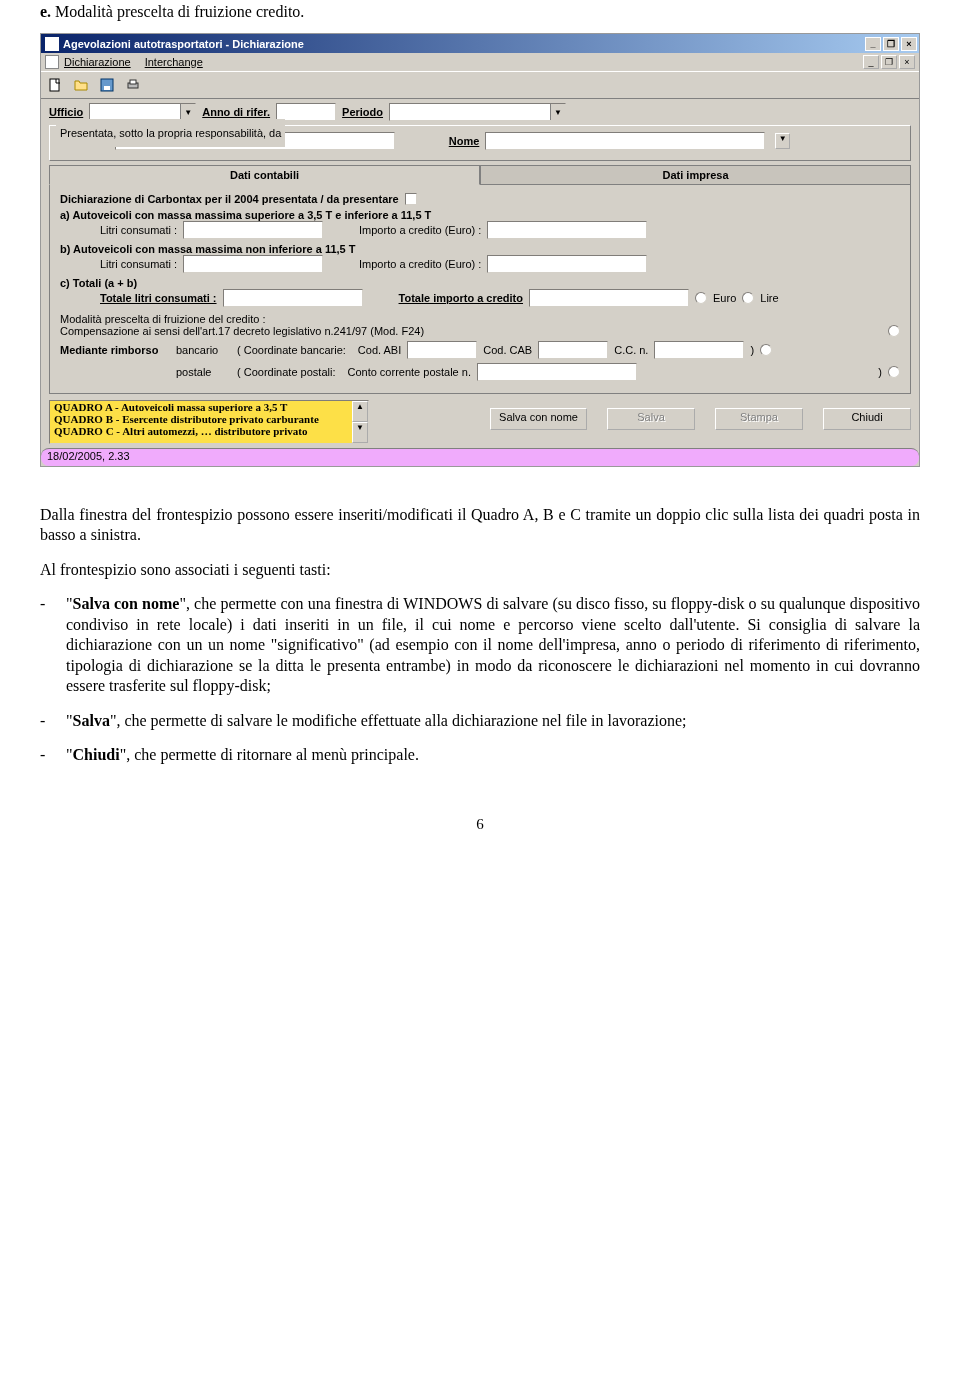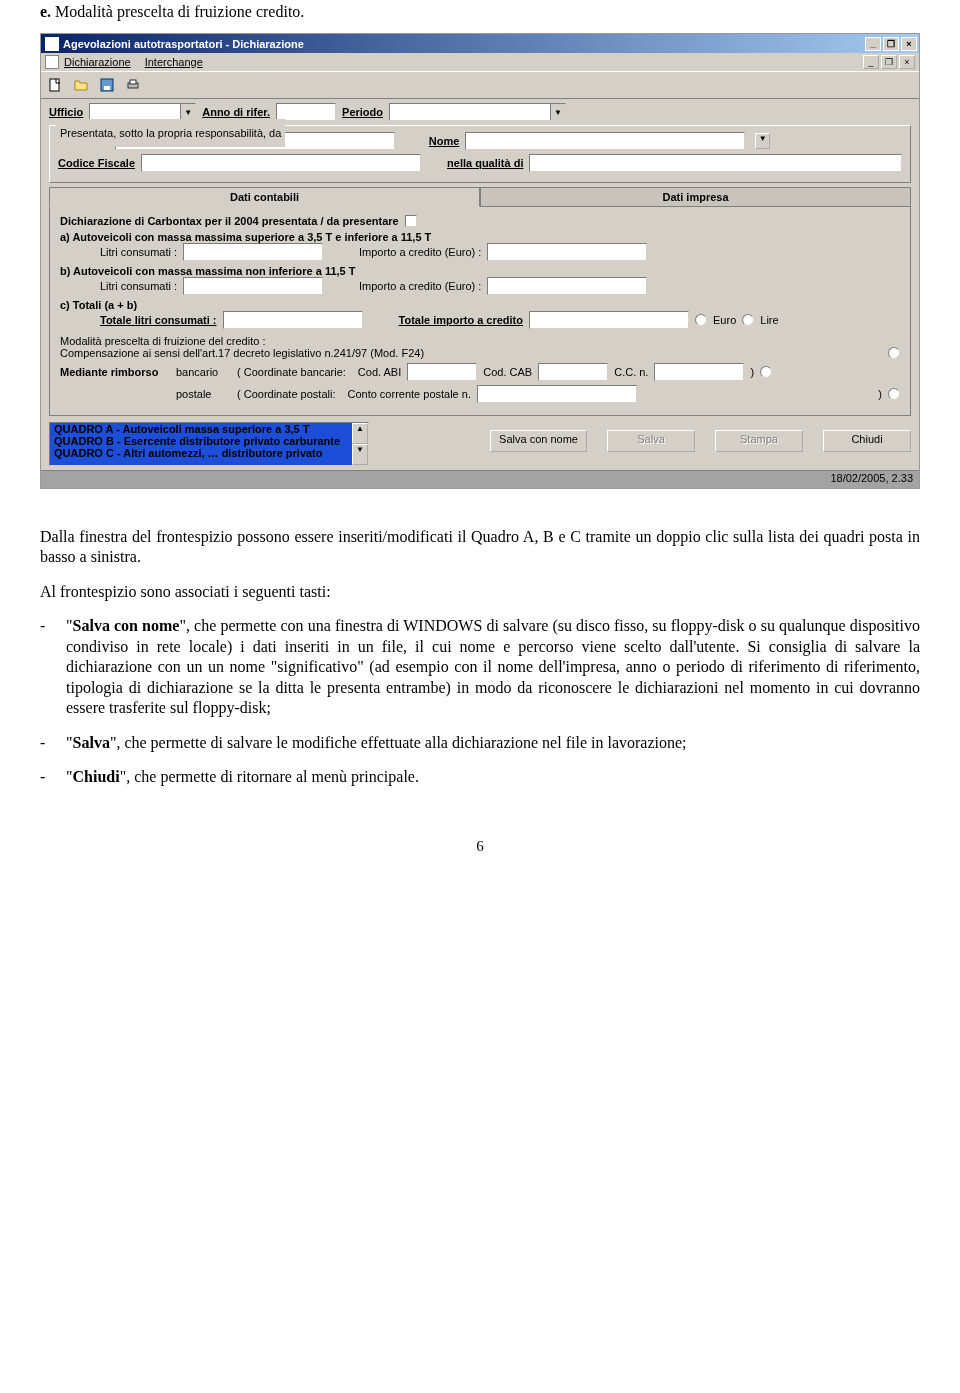--- a/index.html
+++ b/index.html
@@ -41,30 +41,30 @@
   .tabset { display: flex; margin-top: 4px; }
   .tab { flex: 1; text-align: center; padding: 3px 0; border: 1px solid #808080; background: #d4d0c8; font-size: 11px; font-weight: bold; cursor: pointer; }
   .tab.active { border-bottom-color: #d4d0c8; }
   .tab.inactive { background: #c8c4bc; }
   .tabpane { border: 1px solid #808080; border-top: 0; padding: 8px 10px; }
   
   .chk { width: 12px; height: 12px; background: #fff; border: 1px inset #d4d0c8; display: inline-block; vertical-align: middle; }
   .radio { width: 12px; height: 12px; border: 1px inset #d4d0c8; border-radius: 50%; background: #fff; display: inline-block; vertical-align: middle; }
   
   .bottom-row { display: flex; align-items: flex-start; padding: 4px 8px; gap: 14px; }
-  .listbox { background: #1d4ed8; border: 1px inset #d4d0c8; width: 320px; height: 44px; overflow: hidden; font-size: 11px; display: flex; }
+  .listbox { background: #fde047; border: 1px inset #d4d0c8; width: 320px; height: 44px; overflow: hidden; font-size: 11px; display: flex; font-family: Liberation Serif, serif; }
   .listbox .items { flex: 1; }
   .listbox .li { padding: 0 4px; white-space: nowrap; font-weight: bold; }
   .listbox .scroll { width: 16px; background: #d4d0c8; display: flex; flex-direction: column; }
   .listbox .scroll .sbtn { flex: 1; border: 1px outset #fff; font-size: 8px; text-align: center; }
   .btn-row { display: flex; gap: 20px; margin-left: auto; align-items: center; padding-top: 8px; }
   .winbtn { min-width: 88px; height: 22px; background: #d4d0c8; border: 1px outset #fff; font-size: 11px; text-align: center; padding: 2px 8px; cursor: pointer; }
   .winbtn.disabled { color: #808080; text-shadow: 1px 1px #fff; cursor: default; }
   
-  .statusbar { border-top: 1px solid #808080; padding: 1px 6px; text-align: right; font-size: 11px; height: 18px; background: #a3a3a3; }
+  .statusbar { border-top: 1px solid #808080; padding: 1px 6px; font-size: 11px; height: 18px; background: #f0abfc; border-radius: 8px; }
   
   .body-text { font-family: "Times New Roman", serif; font-size: 16px; margin-top: 38px; line-height: 1.28; text-align: justify; }
   .body-text p { margin-bottom: 14px; }
   .bullets { list-style: none; padding-left: 26px; }
   .bullets li { position: relative; margin-bottom: 14px; }
   .bullets li::before { content: "-"; position: absolute; left: -26px; }
   .page-num { text-align: center; margin-top: 50px; font-size: 15px; }
 </style>
 </head>
 <body>
@@ -137,29 +137,23 @@
           <input style="width: 160px;">
           <span class="drop">▼</span>
         </span>
     </div>
 
     <div class="fieldset" style="position:relative;">
       <div class="legend">Presentata, sotto la propria responsabilità, da</div>
       <div class="row">
         <span class="ulabel">Cognome</span>
         <input class="txt" style="flex: 1 1 0%; max-width: 280px;">
-        <span class="ulabel" style="margin-left:28px">Nome</span>
+        <span class="ulabel" style="margin-left:48px">Nome</span>
         <input class="txt" style="flex: 1 1 0%; max-width: 280px;">
         <span class="drop" style="width:15px;height:16px;background:#d4d0c8;border:1px outset #fff;text-align:center;font-size:8px;margin-left:4px">▼</span>
-      </div>
-      <div class="row">
-        <span class="ulabel">Codice Fiscale</span>
-        <input class="txt" style="width: 280px;">
-        <span class="ulabel" style="margin-left:20px">nella qualità di</span>
-        <input class="txt" style="flex: 1 1 0%;">
       </div>
     </div>
 
     <div class="tabset">
       <div class="tab active">Dati contabili</div>
       <div class="tab inactive">Dati impresa</div>
     </div>
     <div class="tabpane">
       <div class="row">
         <span class="plabel" style="font-weight:bold">Dichiarazione di Carbontax per il 2004 presentata / da presentare</span>

